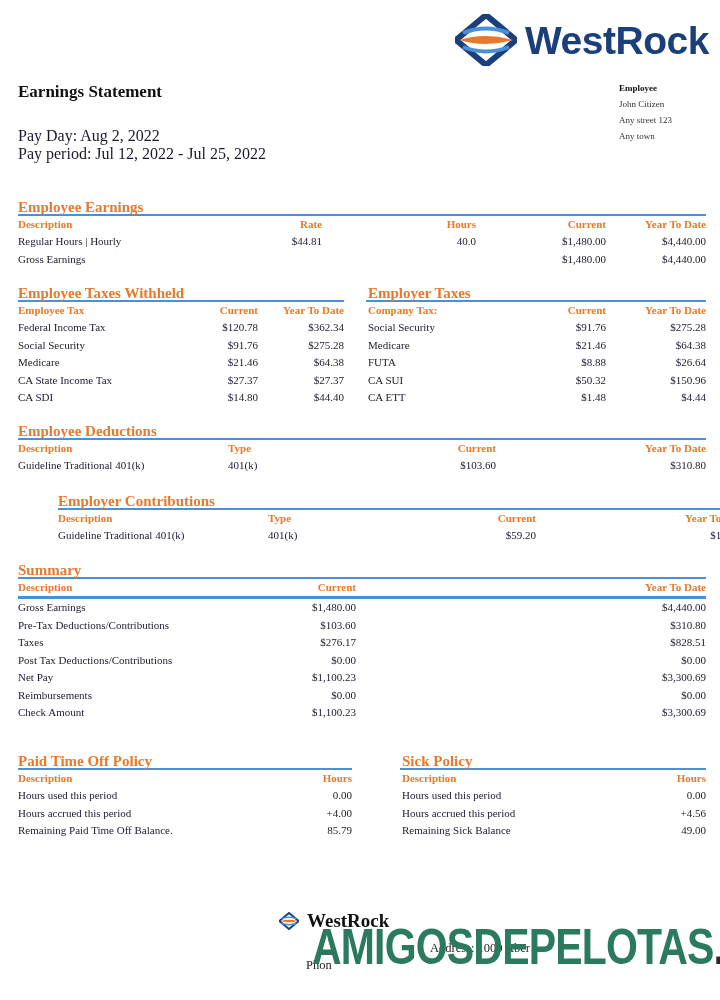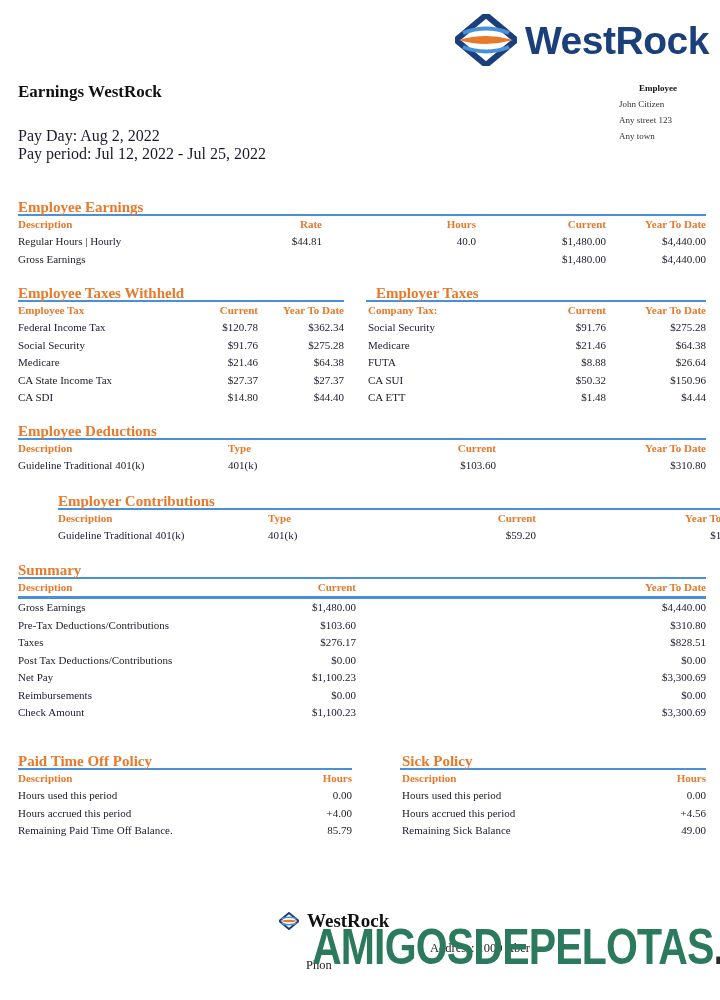--- a/index.html
+++ b/index.html
@@ -6,21 +6,21 @@
   html, body { width: 720px; height: 1000px; background: #ffffff; overflow: hidden; }
   body { position: relative; font-family: "Liberation Serif", "DejaVu Serif", serif; color: #1a1a2e; }
 
   .logo { position: absolute; left: 455px; top: 14px; display: flex; align-items: center; }
   .logo-text { font-family: "Liberation Sans", "DejaVu Sans", sans-serif; font-weight: 700; font-size: 39px; color: #1b3f7a; letter-spacing: -0.5px; margin-left: 8px; line-height: 1; }
 
   .title { position: absolute; left: 18px; top: 82px; font-size: 17px; font-weight: 700; color: #111; }
   .payinfo { position: absolute; left: 18px; top: 127px; font-size: 16px; line-height: 18px; color: #1a1a2e; }
 
   .employee { position: absolute; left: 619px; top: 80px; font-size: 9px; line-height: 16px; color: #333; }
-  .employee .lbl { font-weight: 700; color: #111; margin-left: 20px; }
+  .employee .lbl { font-weight: 700; color: #111; }
 
   .sec { position: absolute; }
   .sec-title { color: #e8792b; font-size: 15px; font-weight: 700; height: 14px; line-height: 14px; }
   .sec-rule { border-top: 2px solid #4a90d9; margin-top: 0px; }
   table { width: 100%; border-collapse: collapse; font-size: 11px; }
   th { color: #e8792b; font-weight: 700; text-align: left; height: 17px; line-height: 17px; white-space: nowrap; }
   td { height: 17.5px; line-height: 17.5px; white-space: nowrap; color: #1a1a2e; }
   .r { text-align: right; }
   .summary-head th { border-bottom: 3px solid #4a90d9; }
 
@@ -39,21 +39,21 @@
   <svg width="62" height="52" viewBox="0 0 62 52">
     <polygon points="31,1 61,26 31,51 1,26" fill="#ffffff"></polygon>
     <path d="M31 1 L61 26 L31 51 L1 26 Z" fill="none" stroke="#1b3f7a" stroke-width="6"></path>
     <path d="M8 19 Q31 10 54 19" stroke="#4a90d9" stroke-width="4" fill="none"></path>
     <path d="M8 33 Q31 42 54 33" stroke="#4a90d9" stroke-width="4" fill="none"></path>
     <path d="M4 26 Q31 18 58 26 Q31 34 4 26 Z" fill="#e8792b"></path>
   </svg>
   <span class="logo-text">WestRock</span>
 </div>
 
-<div class="title">Earnings WestRock</div>
+<div class="title">Earnings Statement</div>
 <div class="payinfo">
   <div>Pay Day: Aug 2, 2022</div>
   <div>Pay period: Jul 12, 2022 - Jul 25, 2022</div>
 </div>
 
 <div class="employee">
   <div class="lbl">Employee</div>
   <div>John Citizen</div>
   <div>Any street 123</div>
   <div>Any town</div>
@@ -138,21 +138,21 @@
       <tr>
           <td>CA SDI</td>
           <td class="r">$14.80</td>
           <td class="r">$44.40</td>
         </tr>
     </tbody>
   </table>
 </div>
 
 <div class="sec" style="left:366px; top:286px; width:340px;">
-  <div class="sec-title" style="padding-left:2px;margin-left:8px;">Employer Taxes</div>
+  <div class="sec-title" style="padding-left:2px;">Employer Taxes</div>
   <div class="sec-rule"></div>
   <table>
     <colgroup>
         <col style="width:170px">
         <col style="width:70px">
         <col style="width:100px">
       </colgroup>
     <thead>
         <tr>
       <th style="padding-left:2px;">Company Tax:</th>

